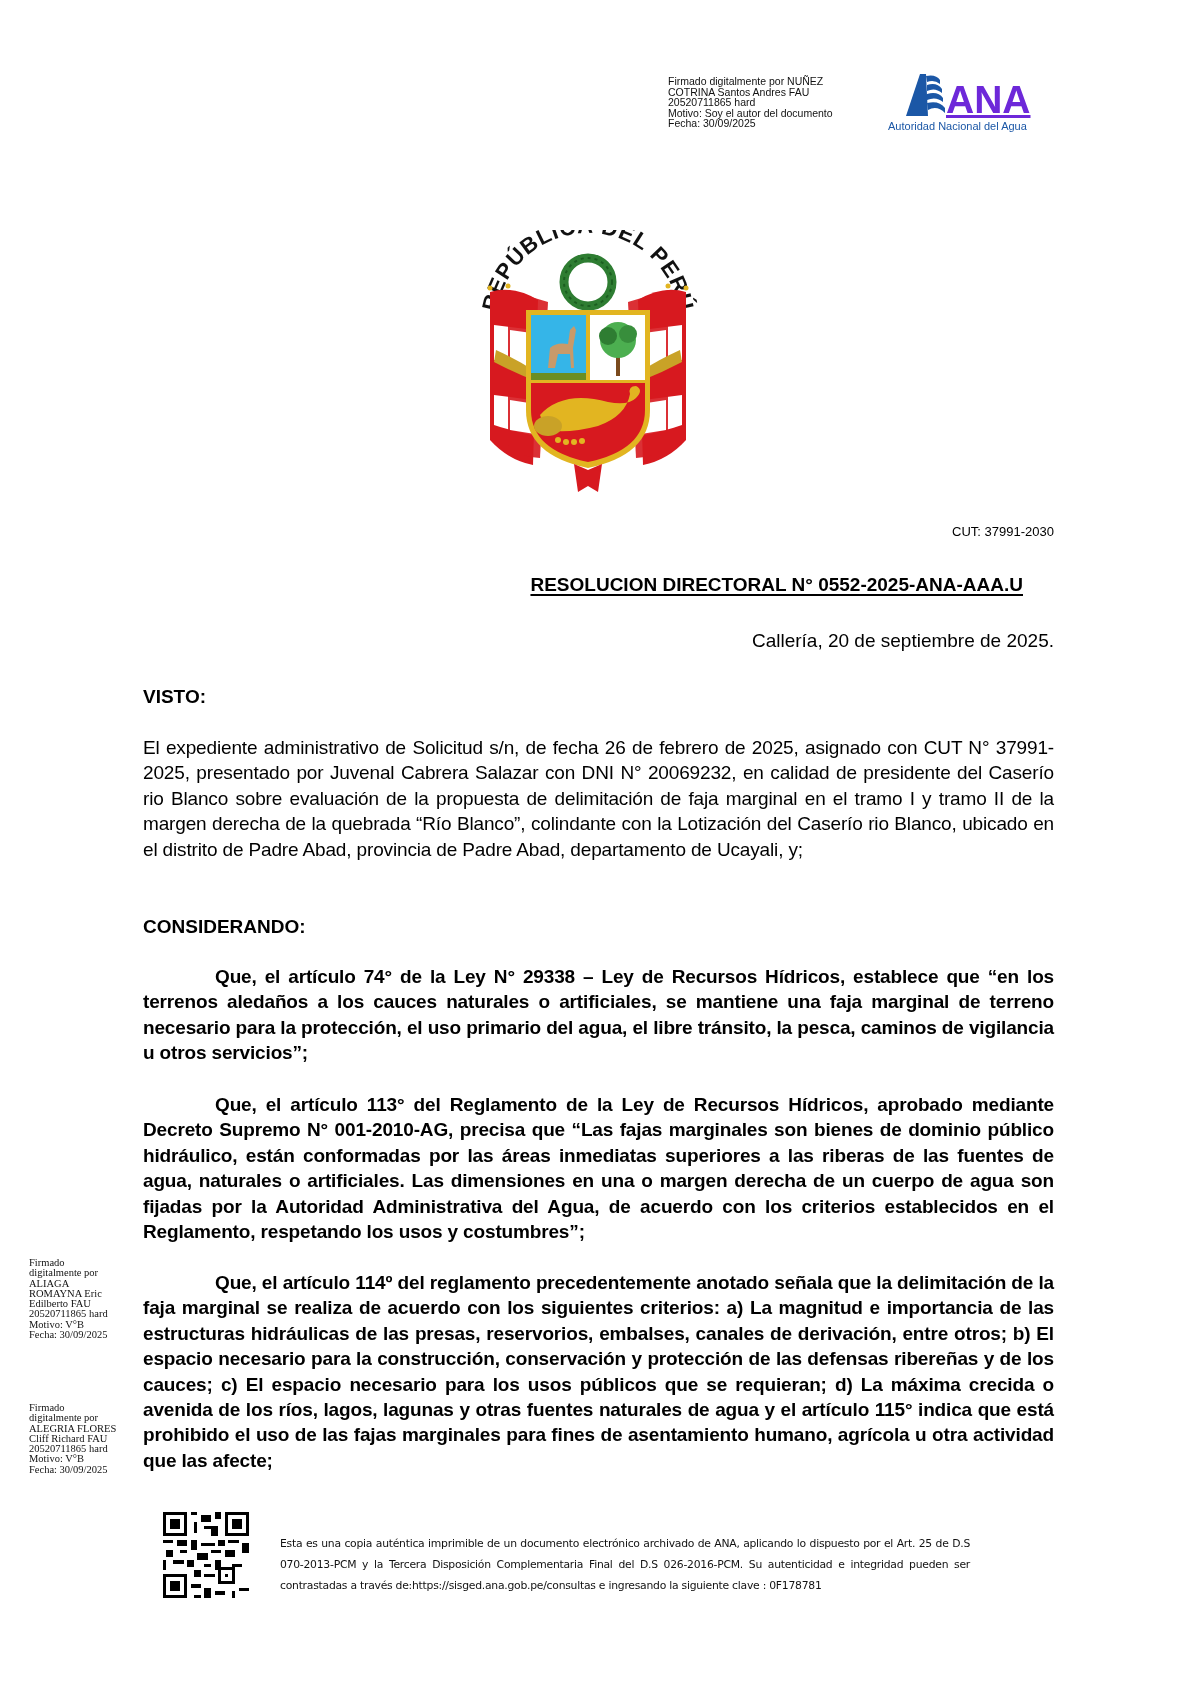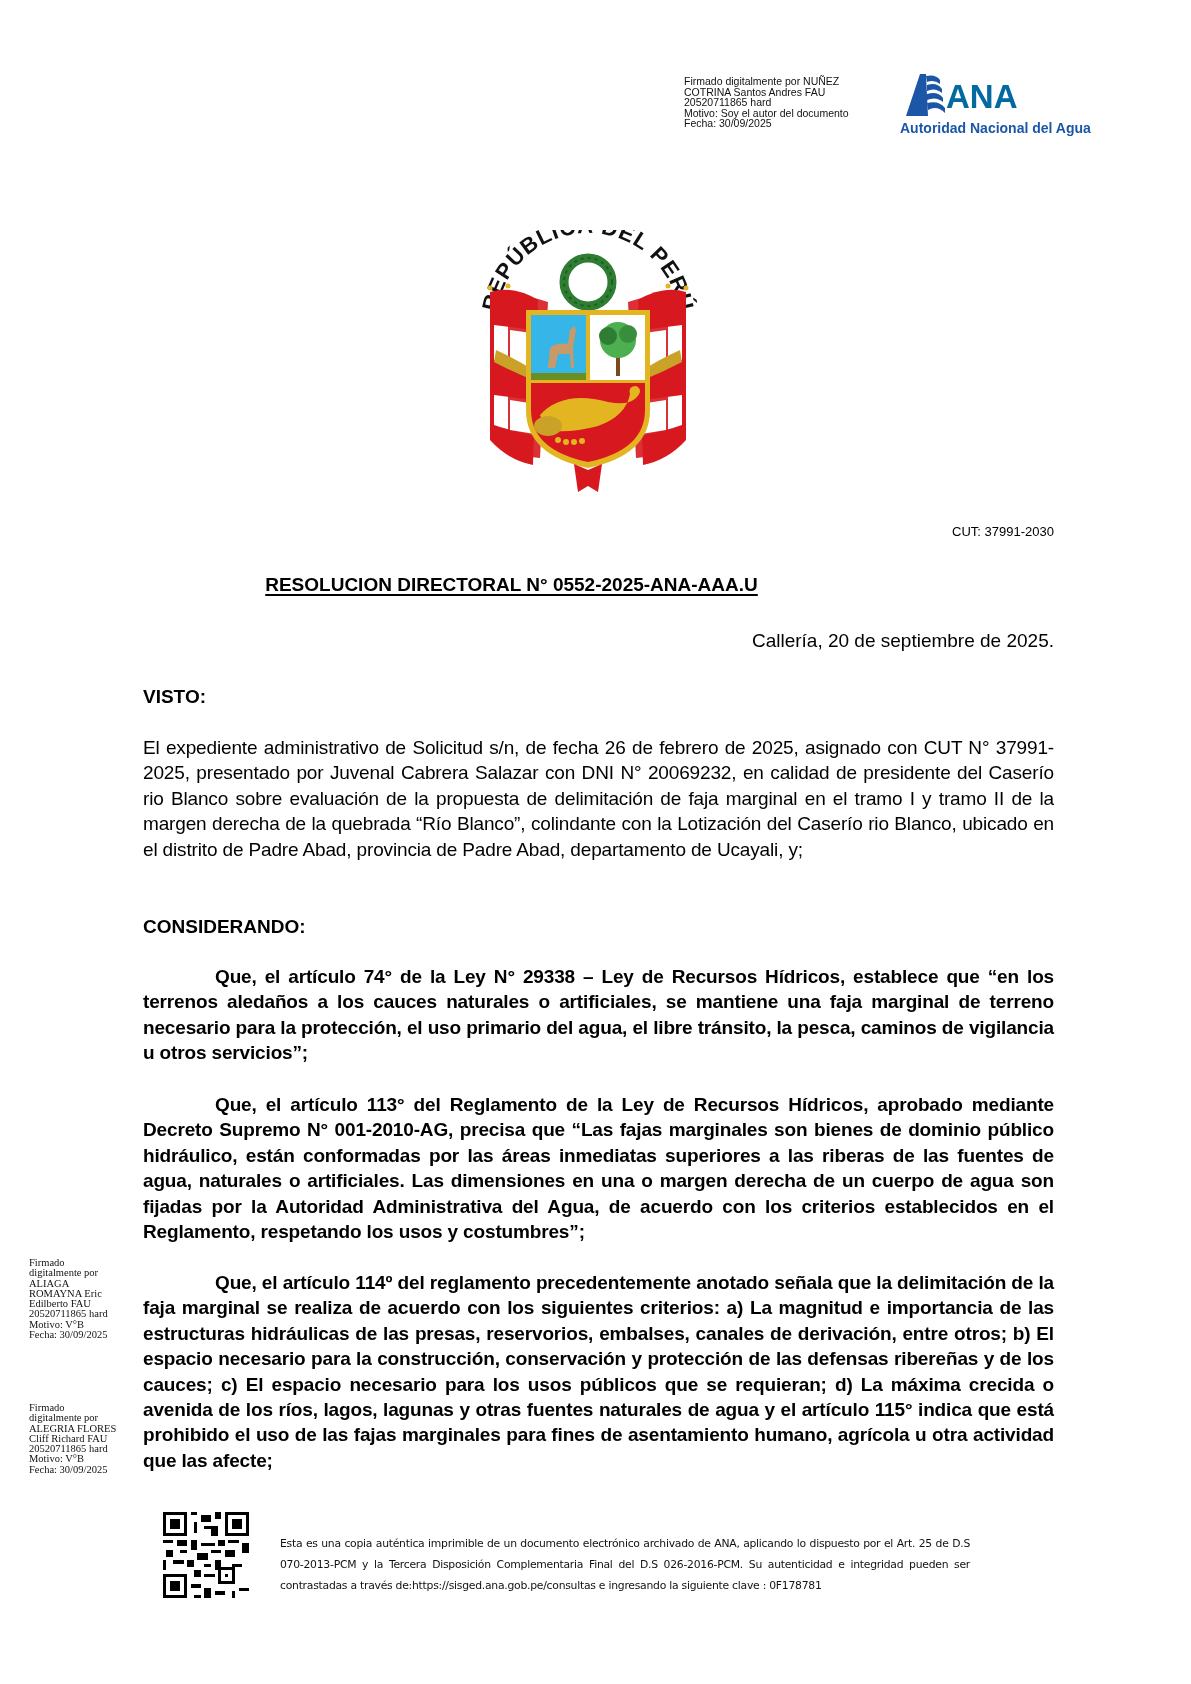--- a/index.html
+++ b/index.html
@@ -2,35 +2,35 @@
 <html><head>
 <meta charset="utf-8">
 <style>
   html, body { margin:0; padding:0; background:#ffffff; }
   body { width:1191px; height:1684px; position:relative; overflow:hidden;
          font-family:"Liberation Sans", sans-serif; color:#000; }
   .abs { position:absolute; }
 
   
   .sig-top { left:668px; top:76px; font-size:10.5px; line-height:10.6px; color:#111;
-             font-family:"Liberation Sans", sans-serif; white-space:nowrap;margin-left:16px; }
+             font-family:"Liberation Sans", sans-serif; white-space:nowrap; }
 
   
   .ana-logo { left:888px; top:72px; width:150px; height:66px; }
   .ana-mark { position:absolute; left:18px; top:0; width:40px; height:44px; }
-  .ana-text { position:absolute; left:58px; top:6px; font-weight:bold; font-size:33px;
-              color:#0369a1; letter-spacing:0px; }
-  .ana-sub { position:absolute; left:12px; top:48px; font-size:14px; font-weight:bold;
+  .ana-text { position:absolute; left:58px; top:6px; font-weight:bold; font-size:39px;
+              color:#6d28d9; letter-spacing:0px;text-decoration:underline; }
+  .ana-sub { position:absolute; left:0; top:48px; font-size:11px; font-weight:normal;
              color:#1b57a6; white-space:nowrap; }
 
   
   .coat { left:478px; top:230px; width:220px; height:265px; }
 
   .cut { right:137px; top:524px; font-size:13px; }
-  .title { left:0; width:1023px; top:574px; text-align:center; font-size:19px;
+  .title { left:0; width:1023px; top:574px; text-align:right; font-size:19px;
            font-weight:bold; }
   .title span { text-decoration:underline; text-decoration-thickness:2px; text-underline-offset:3px;
                 position:relative; left:0px; }
   .date { right:137px; top:630px; font-size:19px; }
   .heading { left:143px; font-size:19px; font-weight:bold; }
   .para { left:143px; width:911px; font-size:19px; line-height:25.4px; text-align:justify;
           letter-spacing:-0.15px; }
   .para.indent { text-indent:72px;font-weight:bold; }
 
   

